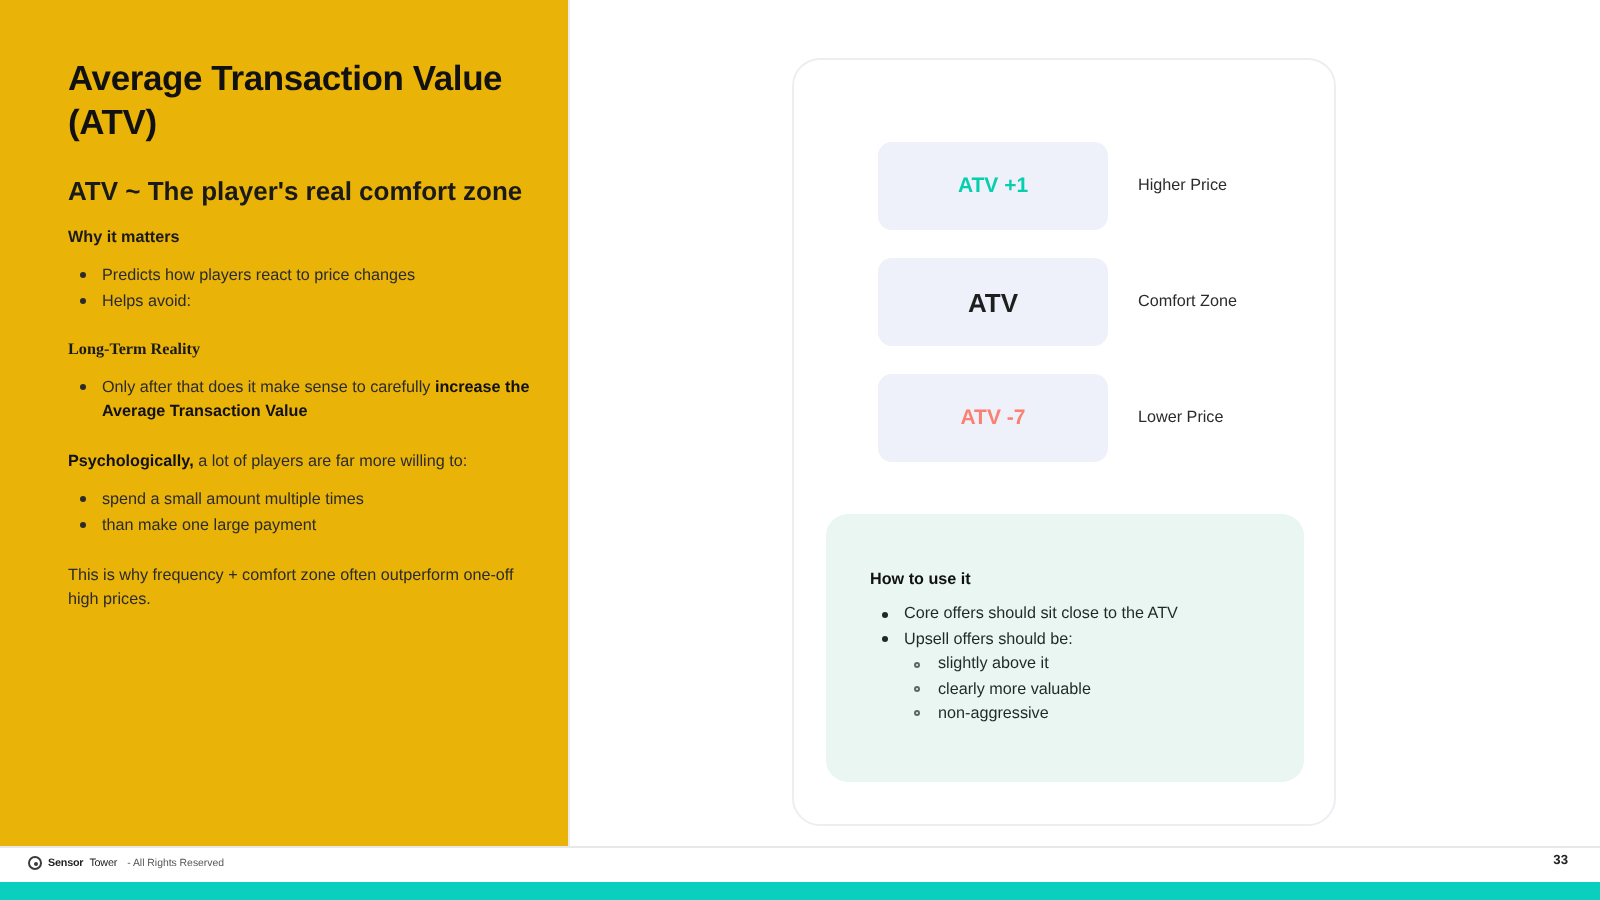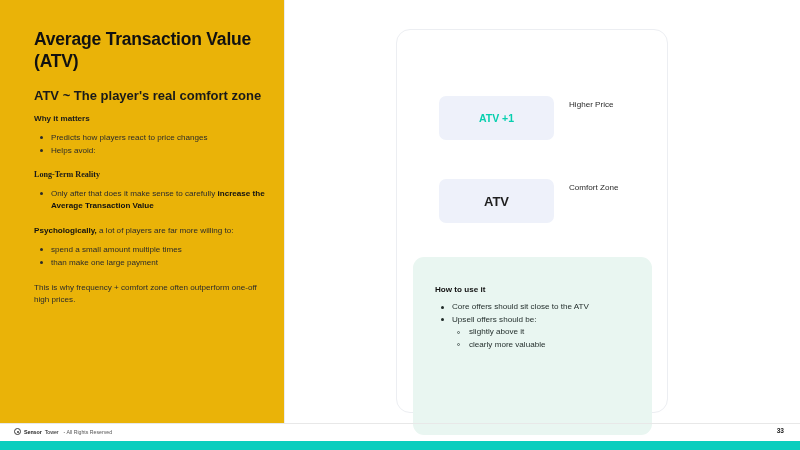--- a/index.html
+++ b/index.html
@@ -150,42 +150,41 @@
     width: 115px;
     height: 44px;
     background: #eef1fa;
     border-radius: 7px;
     display: flex;
     align-items: center;
     justify-content: center;
     font-size: 10.5px;
     font-weight: bold;
     flex: none;
-    margin-top: 25px;
   }
   .atv-chip.neutral {
     font-weight: bold;
     font-size: 13px;
     color: #1f1f1f;
   }
   .atv-chip.up { color: #06CFAE; }
   .atv-chip.down { color: #FB8072; }
   .atv-label {
     margin-left: 15px;
     font-size: 8.1px;
     color: #2b2b2b;
     line-height: 1.3;
   }
 
   .howto-box {
     position: absolute;
     left: 16px;
     top: 227px;
     width: 239px;
-    height: 178px;
+    height: 134px;
     background: #e9f6f1;
     border-radius: 11px;
     box-sizing: border-box;
     padding: 28px 20px 0 22px;
   }
   .howto-title {
     font-size: 8.1px;
     font-weight: bold;
     color: #111111;
     margin: 0 0 7px 0;
@@ -331,20 +330,21 @@
 
     <div class="howto-box">
       <p class="howto-title">How to use it</p>
       <ul class="lvl1">
         <li>Core offers should sit close to the ATV</li>
         <li>
           <span>Upsell offers should be:</span>
           <ul class="lvl2">
             <li>slightly above it</li>
             <li>clearly more valuable</li>
+            <li>non-aggressive</li>
           </ul>
         </li>
       </ul>
     </div>
 
   </div>
 
   <div class="footer">
     <div class="footer-left">
       <span class="logo-mark"></span>

